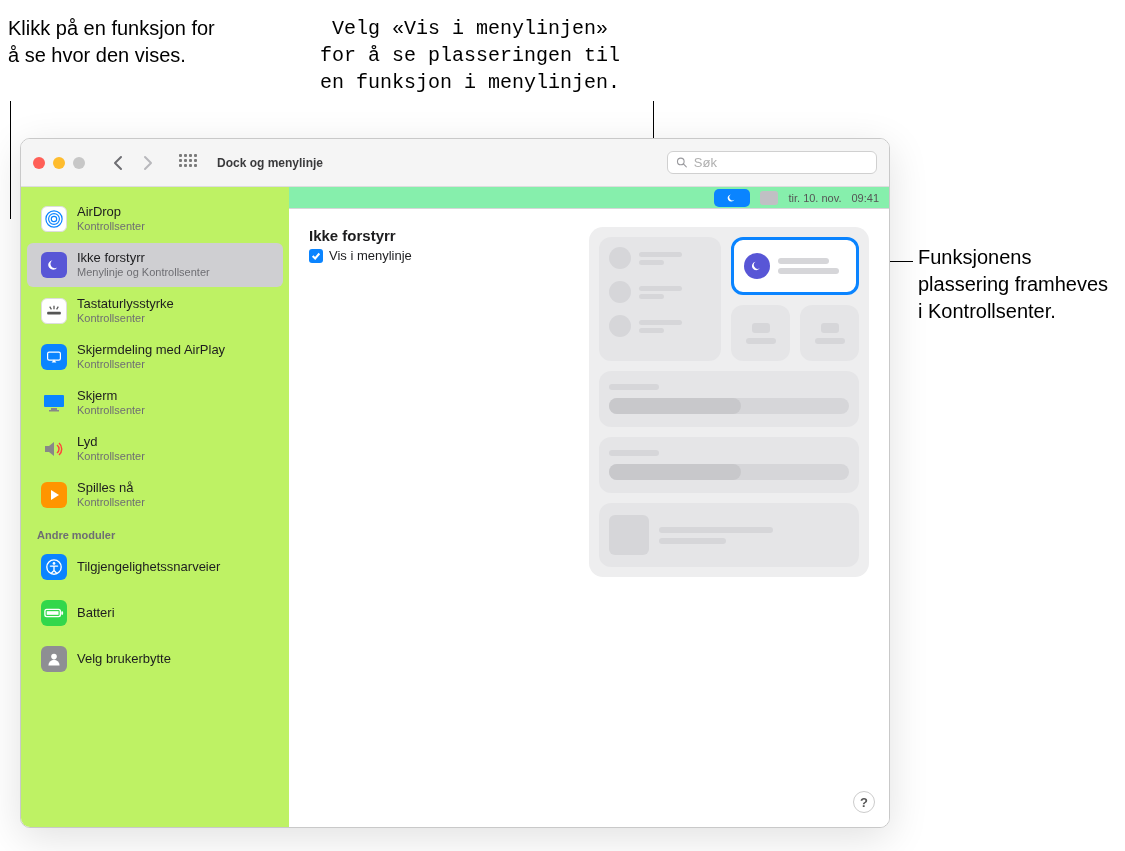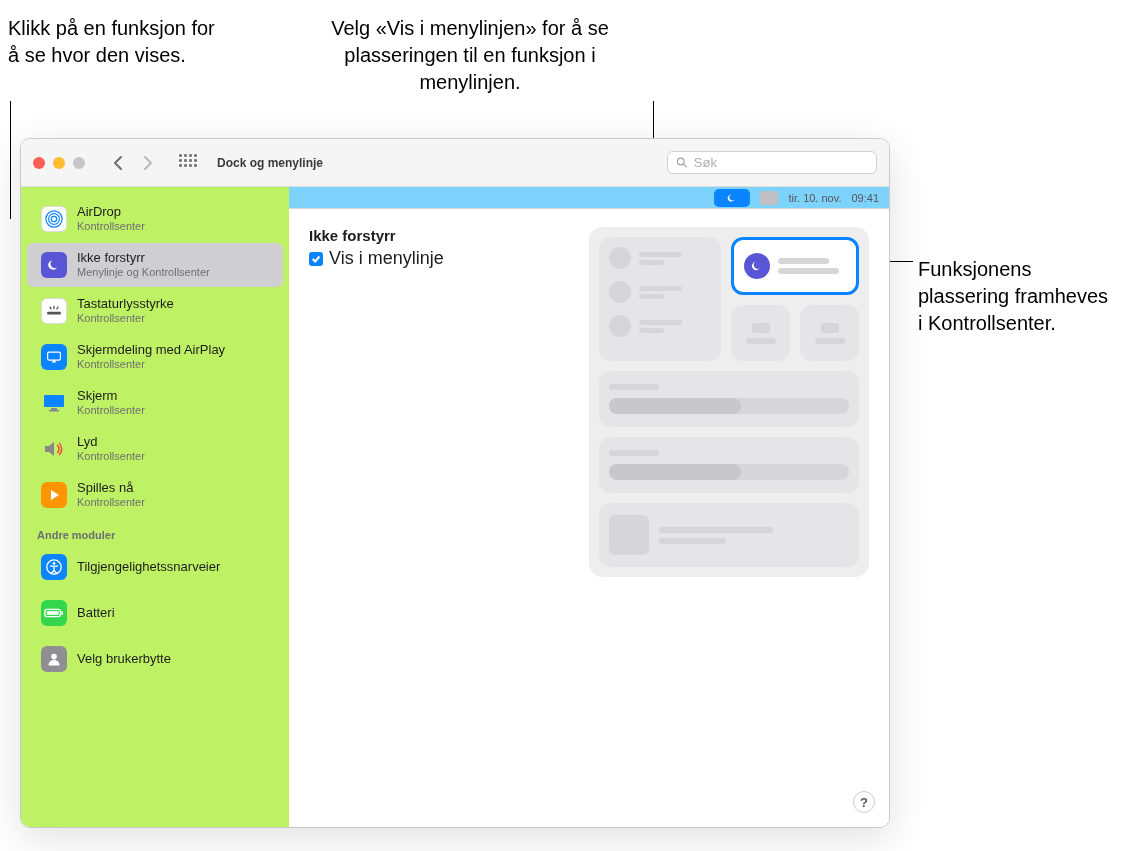--- a/index.html
+++ b/index.html
@@ -98,36 +98,36 @@
   .side-text .title { font-size: 13px; color: #1d1d1f; }
   .side-text .sub { font-size: 11px; color: #6e6e73; }
   .side-header {
     font-size: 11px; color: #6e6e73; font-weight: 600;
     padding: 10px 16px 2px 16px;
   }
 
   
   .main-pane { flex: 1; display: flex; flex-direction: column; background: #fff; position: relative; }
   .menubar-preview {
-    height: 22px; background: #7dd3fc; border-bottom: 1px solid #d6d6d8;
+    height: 22px; background: #86efac; border-bottom: 1px solid #d6d6d8;
     display: flex; justify-content: flex-end; align-items: center;
     gap: 10px; padding: 0 10px; font-size: 11px; color: #555;
   }
   .mb-item { display: flex; align-items: center; gap: 4px; }
   .mb-pill {
     background: #0a84ff; color: #fff; border-radius: 5px;
     width: 36px; height: 18px; display: flex; align-items: center; justify-content: center;
   }
   .mb-box { width: 18px; height: 14px; background: #c0c0c4; border-radius: 3px; }
 
   .main-body { padding: 18px 20px; display: flex; gap: 16px; align-items: flex-start; }
   .settings-col { flex: 1; max-width: 270px; }
   .settings-col h2 { font-size: 15px; font-weight: 700; margin-bottom: 4px; }
   .settings-col .desc { font-size: 12px; color: #6e6e73; line-height: 1.3; margin-bottom: 12px; }
-  .checkbox-row { display: flex; align-items: center; gap: 6px; font-size: 18px; }
+  .checkbox-row { display: flex; align-items: center; gap: 6px; font-size: 13px; }
   .checkbox {
     width: 14px; height: 14px; border-radius: 3px;
     background: #0a84ff; display: flex; align-items: center; justify-content: center;
   }
   .checkbox svg { stroke: #fff; stroke-width: 2.5; fill: none; }
 
   
   .cc-wrap { width: 280px; }
   .cc-panel {
     background: #eeeeef; border-radius: 14px; padding: 10px;
@@ -192,24 +192,24 @@
     display: flex; align-items: center; justify-content: center;
     font-size: 13px; color: #555; font-weight: 600;
   }
 </style>
 </head>
 <body>
 
 <div class="callout" style="left:8px; top:15px; width:220px;">Klikk på en funksjon for å se hvor den vises.</div>
 <div class="callout-line" style="left:10px; top:101px; width:1px; height:118px;"></div>
 
-<div class="callout" style="left:315px; top:15px; width:310px; text-align:center;">Velg «Vis i menylinjen» for å se plasseringen til en funksjon i menylinjen.</div>
+<div class="callout" style="left:315px; top:15px; width:310px; text-align:center;font-family:Liberation Mono, monospace;">Velg «Vis i menylinjen» for å se plasseringen til en funksjon i menylinjen.</div>
 <div class="callout-line" style="left:653px; top:101px; width:1px; height:94px;"></div>
 
-<div class="callout" style="left:918px; top:256px; width:195px;">Funksjonens plassering framheves i Kontrollsenter.</div>
+<div class="callout" style="left:918px; top:244px; width:195px;">Funksjonens plassering framheves i Kontrollsenter.</div>
 <div class="callout-line" style="left:875px; top:261px; width:38px; height:1px;"></div>
 
 <div class="window">
 
   <div class="toolbar">
     <div class="traffic">
       <div class="tl-btn tl-close"></div>
       <div class="tl-btn tl-min"></div>
       <div class="tl-btn tl-max"></div>
     </div>

